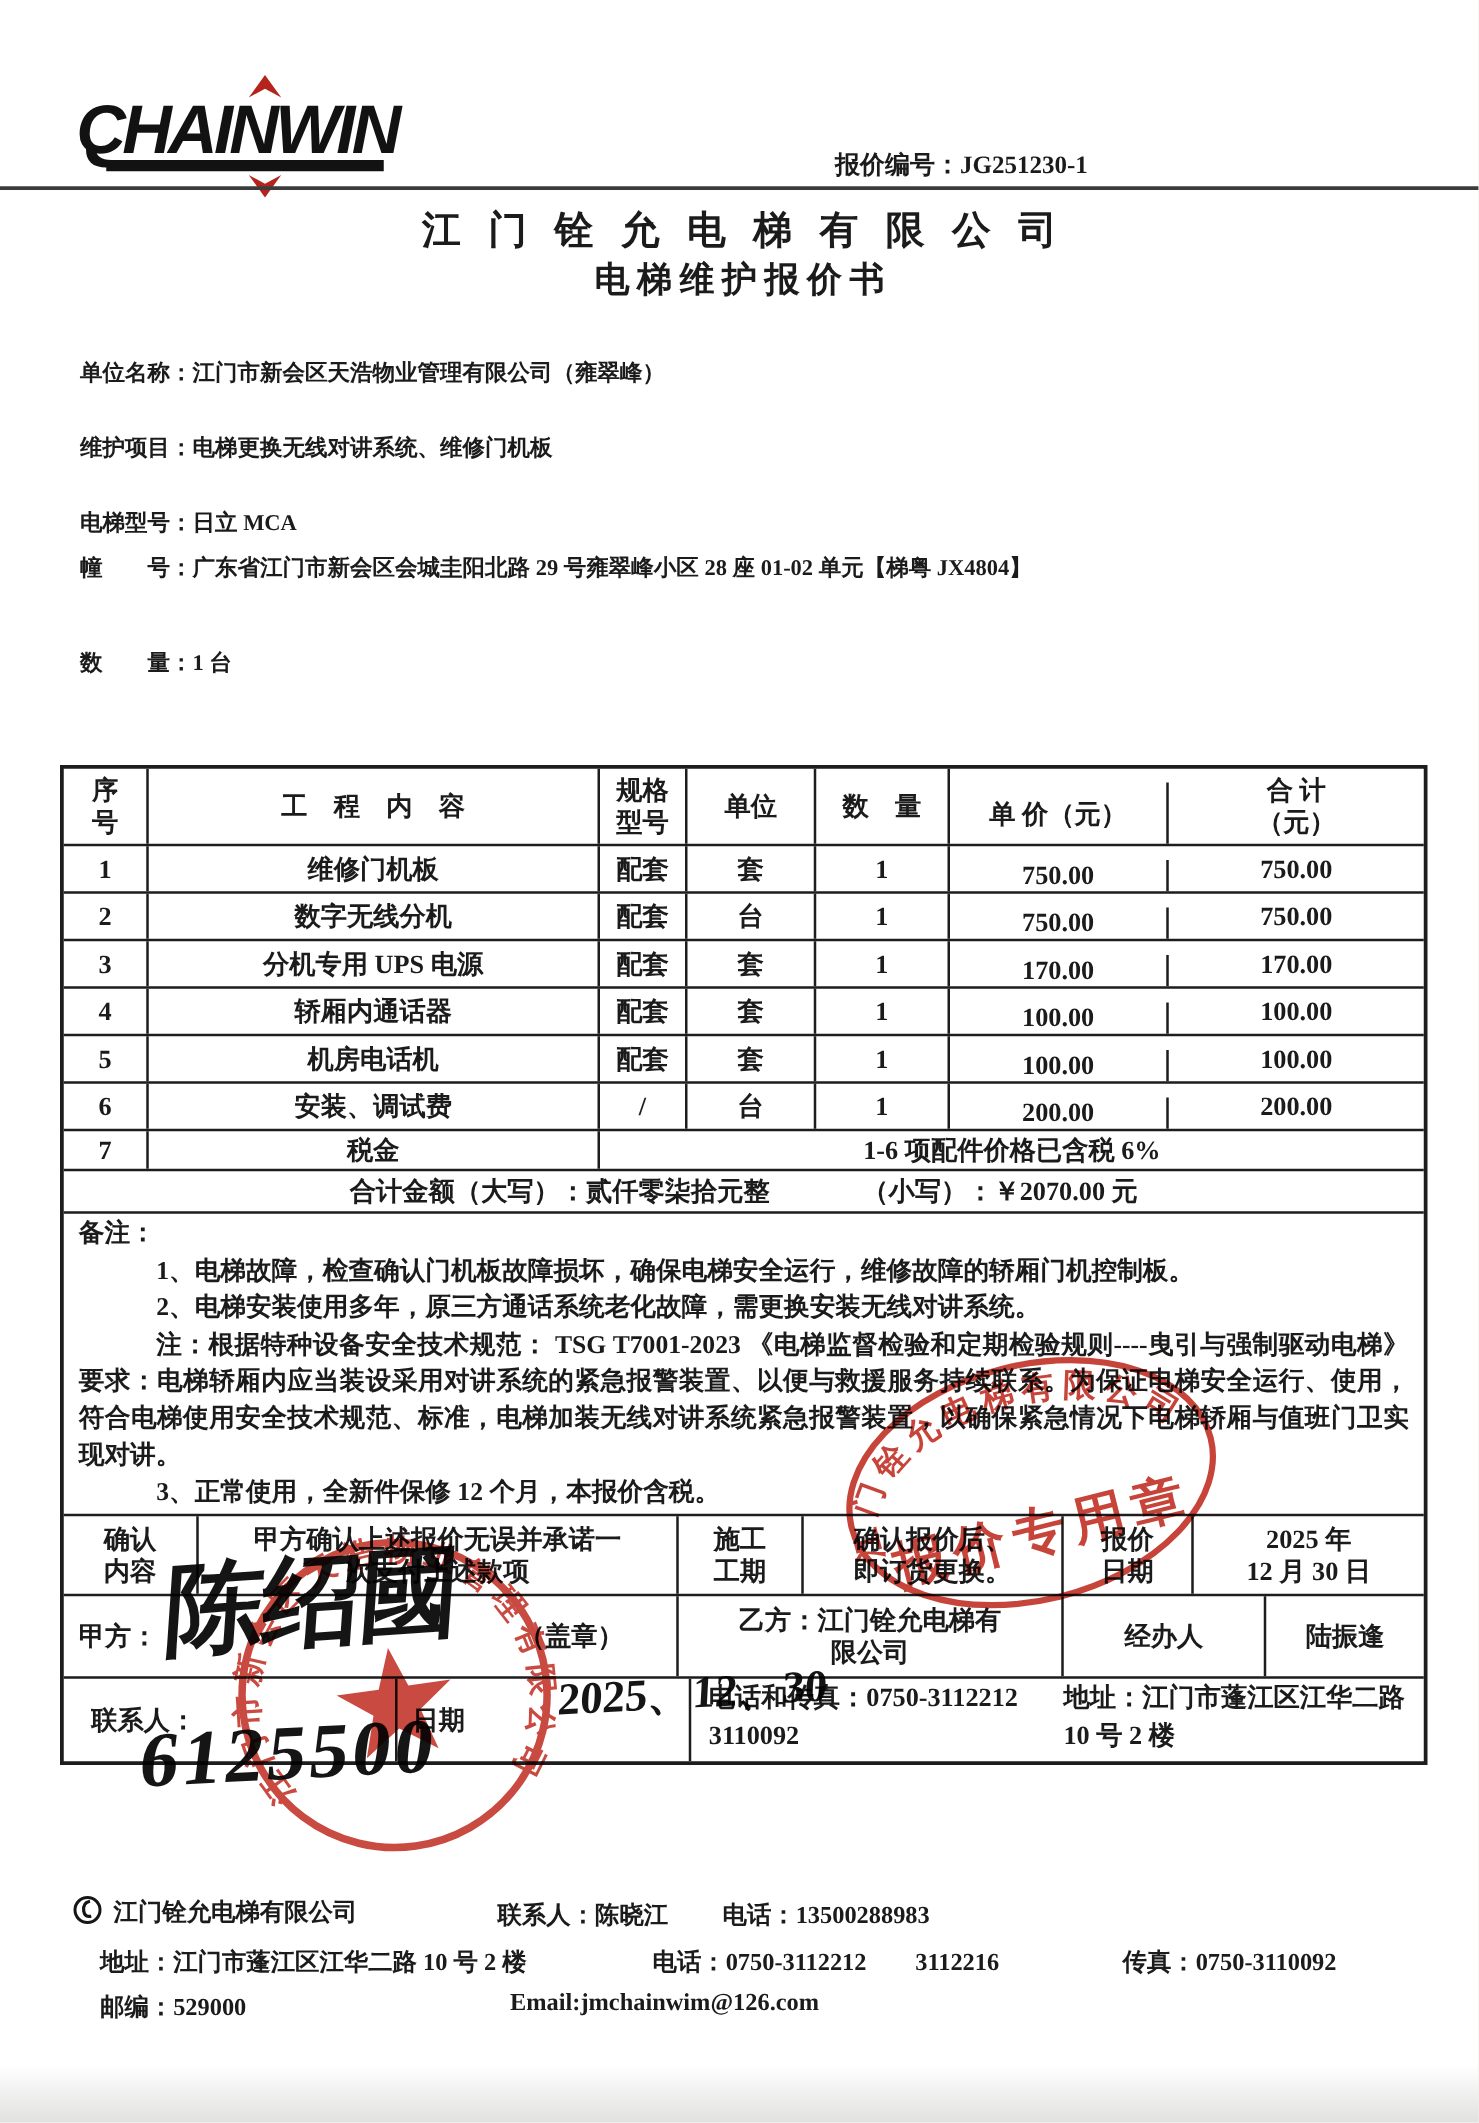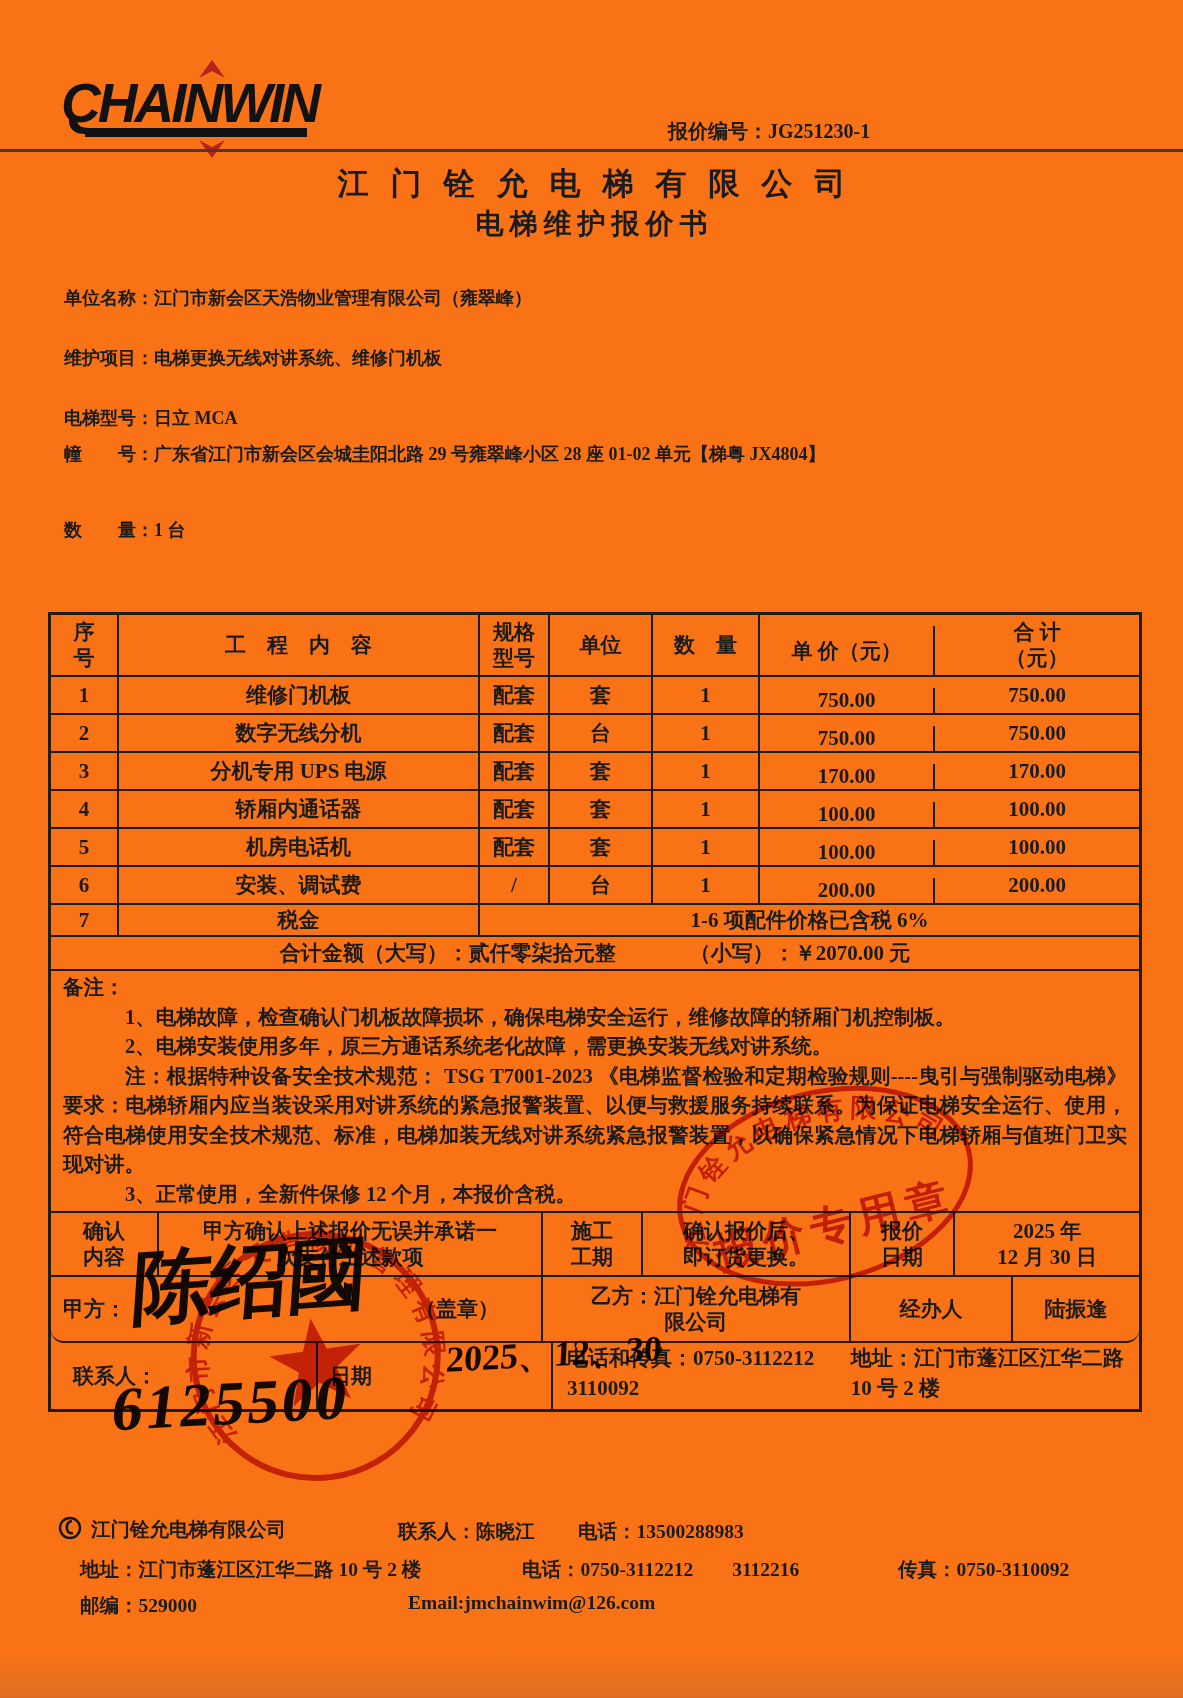--- a/index.html
+++ b/index.html
@@ -1,18 +1,18 @@
 <!DOCTYPE html>
 <html><head>
 <meta charset="utf-8">
 <style>
   html,body{margin:0;padding:0;background:#e9e9e7;}
   .page{
     position:relative; width:1183px; height:1698px; margin:0 auto;
-    background:#f97316;
+    background:#ffffff;
     font-family:"Liberation Serif","DejaVu Serif",serif;
     color:#1b1b1b; overflow:hidden;
   }
   .abs{position:absolute;}
   
   .quote-no{left:668px; top:118px; font-size:20px; font-weight:700;}
   .rule{left:0; top:149px; width:1183px; height:3px; background:#3c3c3c;}
   .title-co{left:0; top:163px; width:1183px; text-align:center;
     font-size:31px; font-weight:700; letter-spacing:22px; text-indent:22px;}
   .title-doc{left:0; top:205px; width:1183px; text-align:center;
@@ -41,21 +41,21 @@
   
   .remarks{height:240px;}
   .remarks .tc{display:block; text-align:left; padding:2px 12px; line-height:29.5px; font-size:20.5px;}
   .remarks p{margin:0; text-align:justify;}
   .ind{text-indent:62px;}
   
   .c1a{flex:0 0 108px;} .c1b{flex:0 0 384px;} .c1c{flex:0 0 100px;}
   .c1d{flex:0 0 208px;} .c1e{flex:0 0 104px;}
   .c2a{flex:0 0 492px;} .c2b{flex:0 0 308px;} .c2c{flex:0 0 162px;}
   .c3a{flex:0 0 257px;margin-left:10px;} .c3b{flex:0 0 235px;}
-  .r1{height:62px;} .r2{height:64px;border-radius:13px;} .r3{height:66px;} .r4{height:60px;} .r5{height:46px;}
+  .r1{height:62px;} .r2{height:64px;} .r3{height:66px;} .r4{height:60px;} .r5{height:46px;}
   .leftcell{justify-content:flex-start; text-align:left; padding-left:12px;}
   .sealcell{justify-content:space-between; padding:0 42px 0 12px;}
   .infocell{flex-direction:row; align-items:flex-start; justify-content:center;
             text-align:left; padding-left:14px; line-height:30px;}
   
   .fline{font-size:19.5px; font-weight:700; white-space:nowrap;}
   .fmark{display:inline-block; vertical-align:-4px; margin-right:4px;}
   
   .stamp{mix-blend-mode:multiply; pointer-events:none;}
   .hand{mix-blend-mode:multiply; color:#151515; font-weight:700; white-space:nowrap;}

